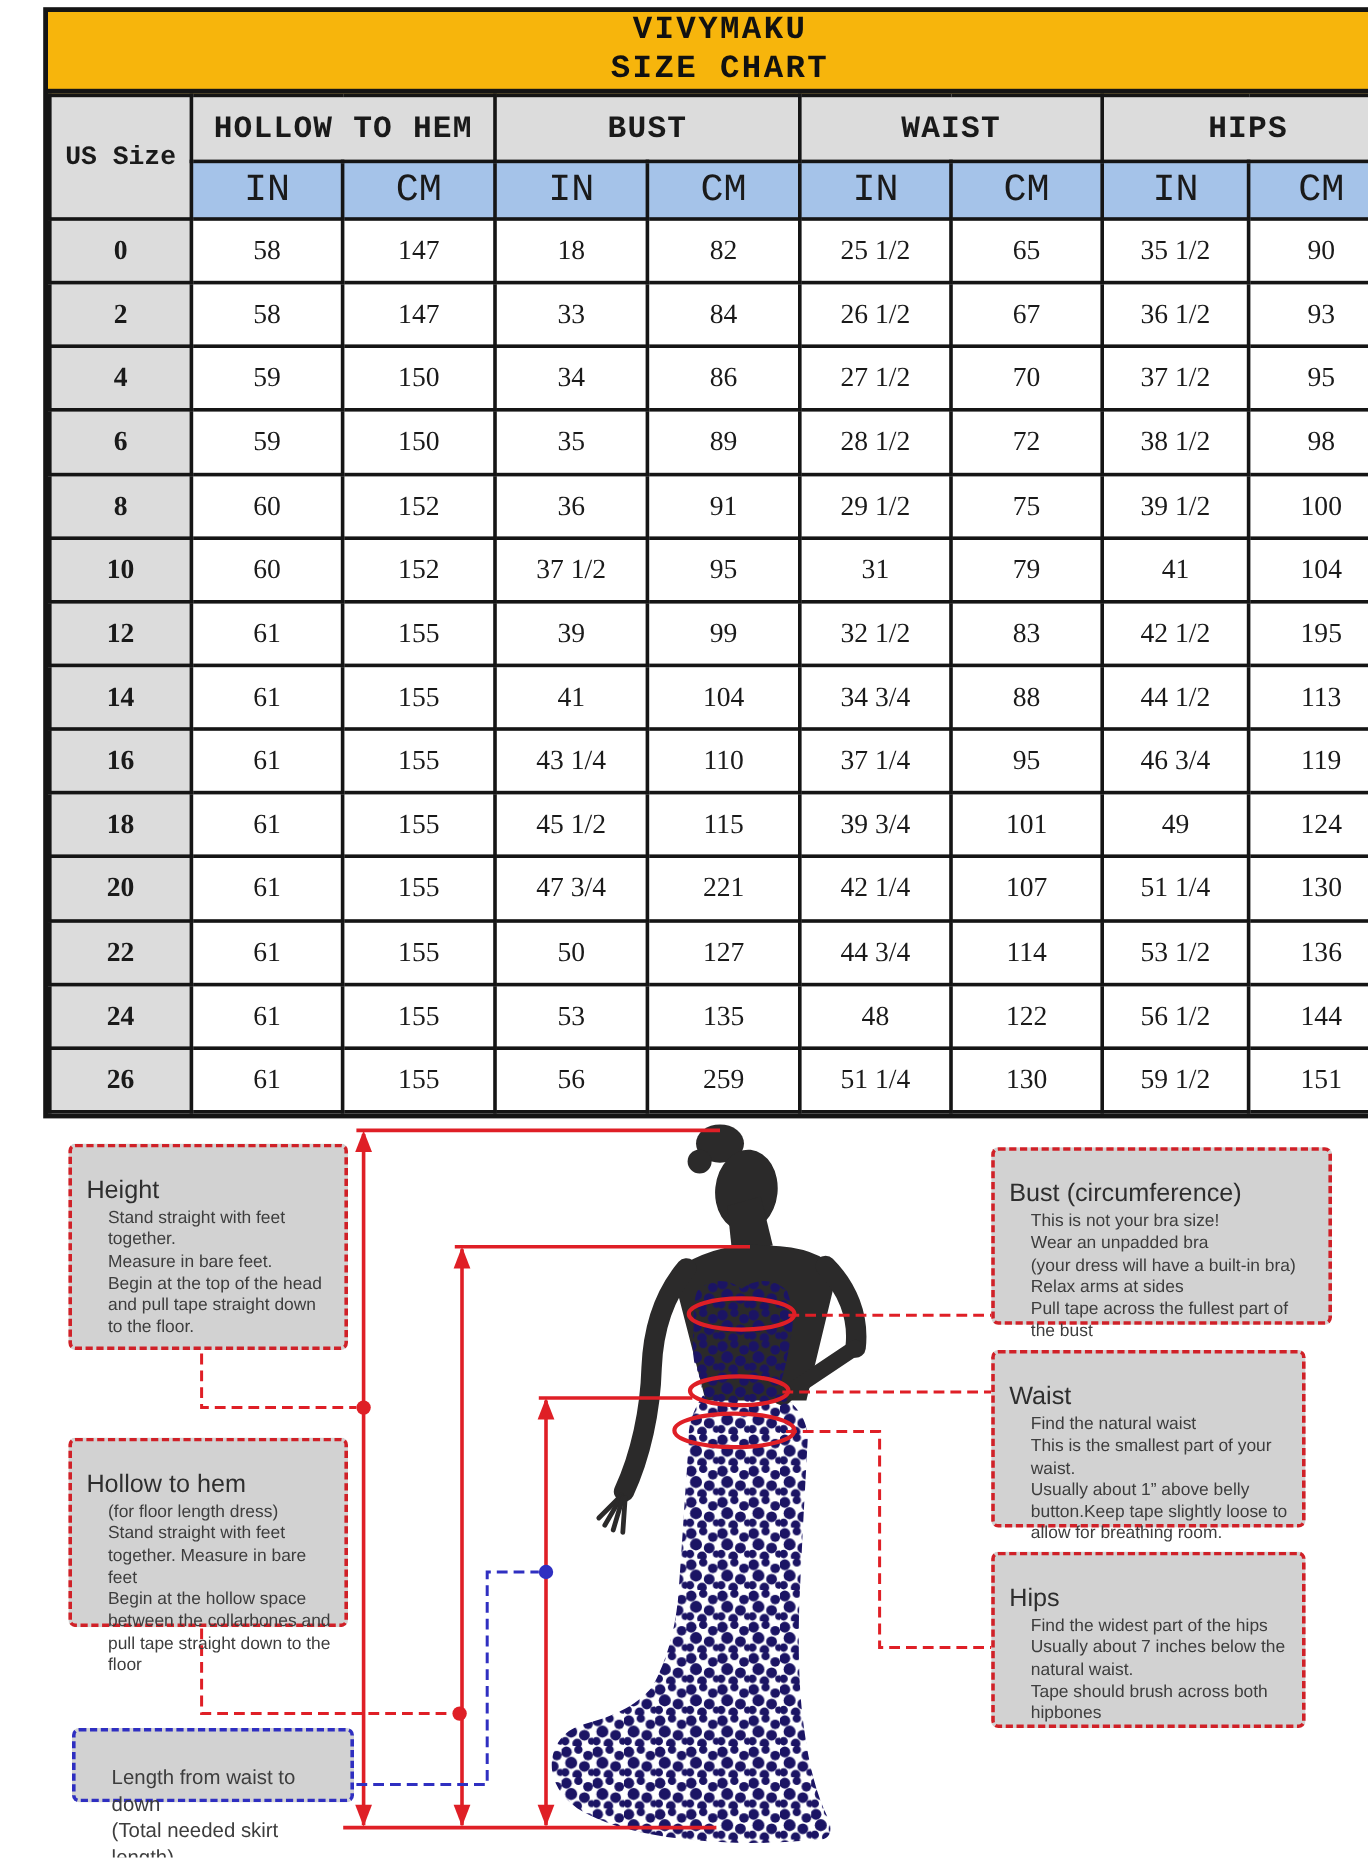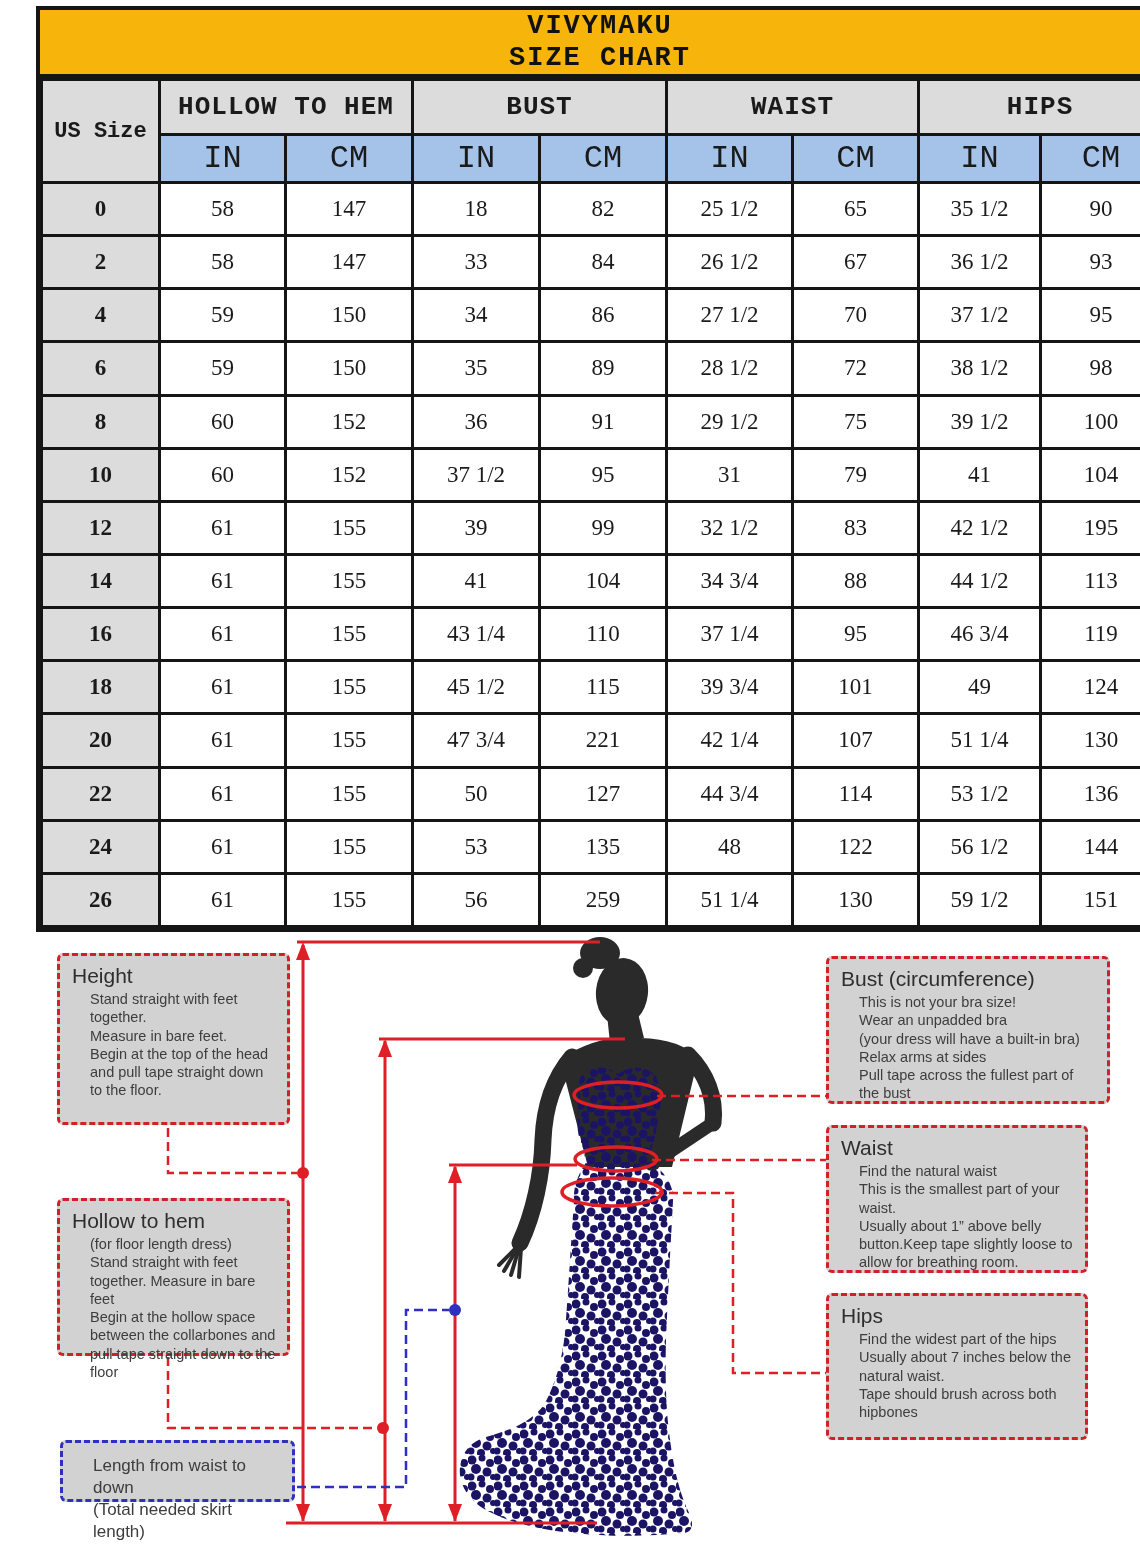--- a/index.html
+++ b/index.html
@@ -27,21 +27,21 @@
   th.unit{background:var(--unit_bg);font-family:"Liberation Mono",monospace;
     font-weight:normal;font-size:32px;color:var(--text_dark);height:48px;}
   tbody th.size-cell{background:var(--size_col_bg);font-family:"Liberation Serif",serif;
     font-weight:bold;font-size:23px;color:var(--text_dark);}
   tbody td{background:#fff;font-family:"Liberation Serif",serif;font-size:23px;color:var(--text_dark);}
 
   
   .diagram{position:absolute;left:0;top:935px;width:1140px;height:613px;}
   .diagram svg{position:absolute;left:0;top:0;}
   .note{position:absolute;background:var(--box_bg);border:3px dashed #D02128;border-radius:6px;
-    padding:6px 10px;color:var(--box_text);}
+    padding:22px 10px;color:var(--box_text);}
   .note h3{font-size:21px;font-weight:normal;color:#2E2E2E;margin:2px 0 2px 2px;}
   .note p{font-size:14.5px;line-height:1.26;white-space:pre-line;margin-left:20px;}
   .note.blue{border-color:var(--blue);}
   .note.plain p{font-size:17px;line-height:1.3;margin-top:6px;}
 
   .box-height{left:57px;top:18px;width:233px;height:172px;}
   .box-hollow{left:57px;top:263px;width:233px;height:158px;}
   .box-skirt{left:60px;top:505px;width:235px;height:62px;}
   .box-bust{left:826px;top:21px;width:284px;height:148px;}
   .box-waist{left:826px;top:190px;width:262px;height:148px;}

